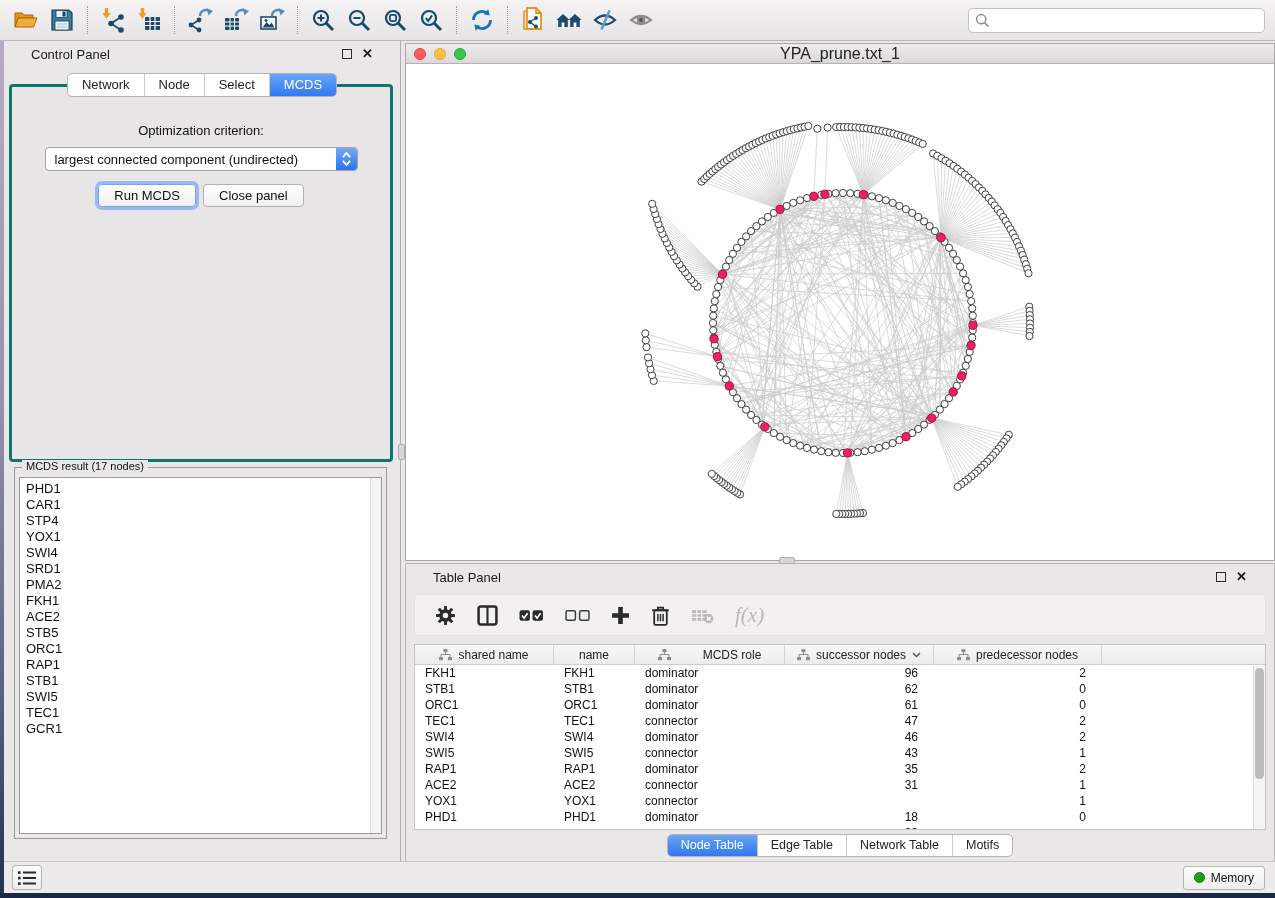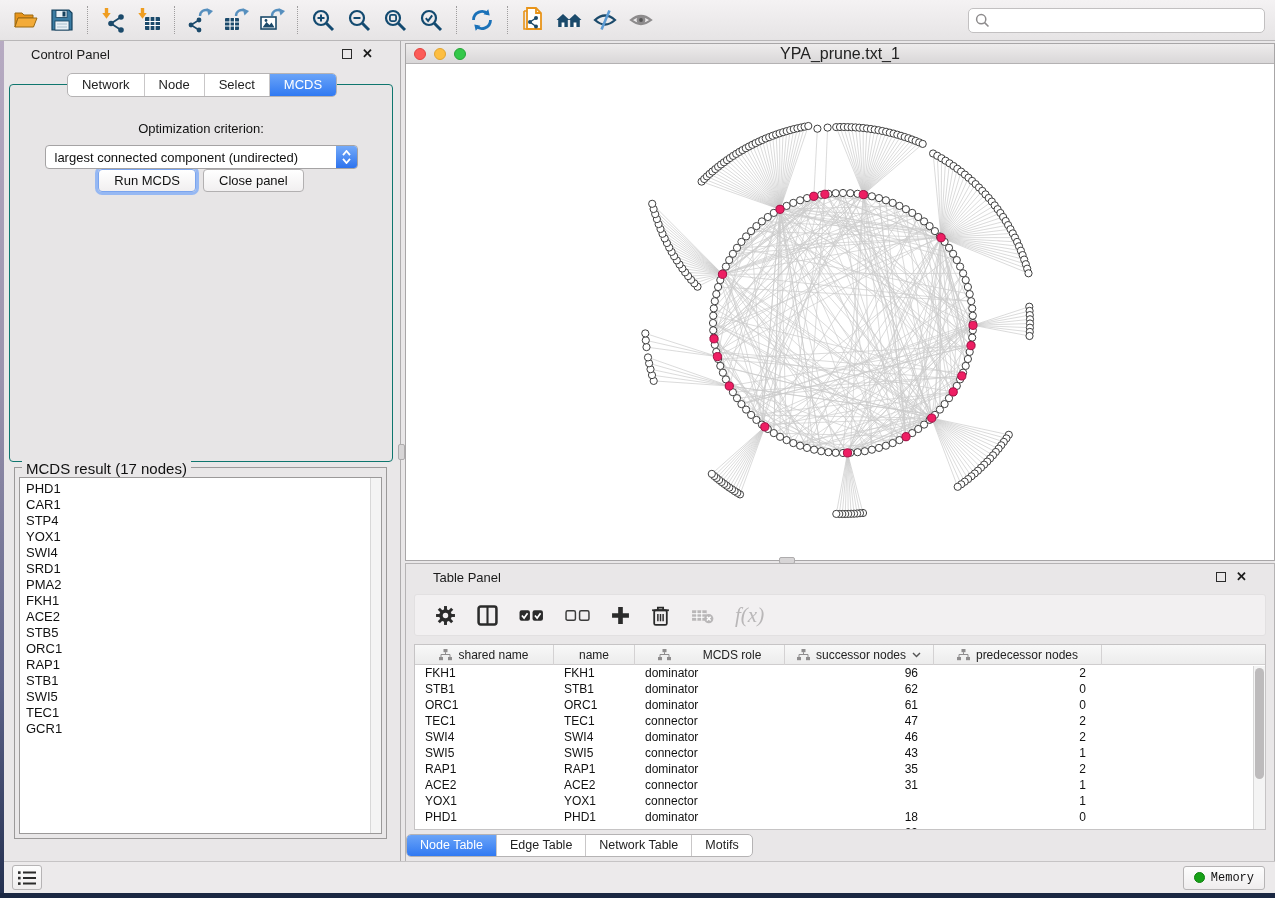--- a/index.html
+++ b/index.html
@@ -38,37 +38,37 @@
   .float-icon { width:10px; height:10px; border:1.6px solid #2b2b2b; display:inline-block; }
   .close-icon { font-size:13px; font-weight:bold; color:#1b1b1b; line-height:10px; cursor:default; }
 
   .seg { display:flex; background:#fff; border:1px solid #b5b3b4; border-radius:5px; overflow:hidden; width:max-content; }
   .seg-tab { padding:3px 14px 4px; font-size:13px; color:#222; border-left:1px solid #c9c7c8; cursor:default; }
   .seg-tab:first-child { border-left:none; }
   .seg-tab.active { background: linear-gradient(#6aa4f8, #3079f2); color:#fff; }
   .cp-tabs-wrap { position:absolute; left:0; right:0; top:32px; display:flex; justify-content:center; z-index:3; }
 
   .tab-content { position:absolute; left:5px; right:7px; top:43px; height:378px;
-    background:#e7e5e6; border:1px solid #0f766e; border-radius:4px; }
+    background:#e7e5e6; border:3px solid #0f766e; border-radius:4px; }
   .opt-label { text-align:center; margin-top:36px; font-size:13px; color:#111; }
   .cp-select { width:313px; height:24px; margin:9px auto 0; background:#fff;
     border:1px solid #a5a3a4; border-radius:4px; display:flex; align-items:center; position:relative; }
   .cp-select .select-text { font-size:13px; padding-left:9px; color:#111; flex:1; white-space:nowrap; overflow:hidden; }
   .select-stepper { width:21px; height:22px; border-radius:0 3px 3px 0;
     background: linear-gradient(#74aaf9, #2d73ee); display:flex; align-items:center; justify-content:center; }
-  .btn-row { display:flex; justify-content:center; gap:7px; }
+  .btn-row { display:flex; justify-content:center; gap:7px; margin-top:13px; }
   .btn { height:23px; padding:0 15px; font-size:13px; color:#111;
     background: linear-gradient(#ffffff, #f1eff0); border:1px solid #b2b0b1; border-radius:4px;
     font-family:"Liberation Sans",sans-serif; }
   .btn.focused { box-shadow: 0 0 0 3px rgba(106,160,250,.65); border-color:#7aa4ee; }
 
   .groupbox { position:absolute; left:10px; right:13px; top:426px; bottom:22px;
     border:1px solid #9b9999; }
   .legend { position:absolute; top:-8px; left:7px; background:#e9e7e8; padding:0 4px;
-    font-size:15px; color:#111; }
+    font-size:11px; color:#111; }
   .listbox { position:absolute; left:4px; right:4px; top:9px; bottom:4px; background:#fff;
     border:1px solid #9b9999; overflow:hidden; }
   .listbox-inner { position:absolute; left:6px; top:3px; right:16px; bottom:2px; }
   .list-item { font-size:13px; line-height:16px; color:#111; }
   .list-scroll { position:absolute; right:0; top:0; bottom:0; width:11px; background:#f4f4f4;
     border-left:1px solid #d8d8d8; }
 
   .v-handle { position:absolute; left:398px; top:444px; width:7px; height:16px;
     background:#d7d5d6; border:1px solid #aeacad; border-radius:2px; z-index:6; }
   .h-handle { position:absolute; left:779px; top:557px; width:16px; height:7px;
@@ -103,32 +103,32 @@
   .hcell { display:flex; align-items:center; justify-content:center; gap:6px;
     font-size:12px; color:#222; border-right:1px solid #d4d2d3; height:20px; }
   .hcell.filler { flex:1; border-right:none; }
   .trow { display:flex; height:16px; }
   .tcell { font-size:12px; color:#111; padding-left:10px; line-height:16px; white-space:nowrap; }
   .tcell.num { text-align:right; padding-right:16px; padding-left:0; }
   .tbl-scroll { position:absolute; right:0; top:21px; bottom:0; width:12px; background:#f4f4f4;
     border-left:1px solid #d8d8d8; }
   .tbl-thumb { position:absolute; left:1px; right:1px; top:2px; height:68%;
     background:#bdbbbc; border-radius:5px; }
-  .tp-tabs-wrap { position:absolute; left:0; right:0; bottom:4px; display:flex; }
+  .tp-tabs-wrap { position:absolute; left:0; right:0; bottom:4px; display:flex; justify-content:center; }
   .tp-tabs-wrap .seg-tab { font-size:12.5px; padding:3px 13px 4px; }
 
   
   .statusbar { position:absolute; left:4px; right:0; bottom:5px; height:32px;
     background:#eceaeb; border-top:1px solid #c6c4c5; z-index:8;
     display:flex; align-items:center; padding:0 10px 0 8px; }
   .sb-btn { width:30px; height:25px; background:linear-gradient(#fdfdfd,#efedee);
     border:1px solid #b6b4b5; border-radius:3px; display:flex; align-items:center; justify-content:center; }
   .mem-btn { margin-left:auto; height:24px; padding:0 10px; display:flex; align-items:center; gap:6px;
     background:linear-gradient(#fdfdfd,#efedee); border:1px solid #b6b4b5; border-radius:3px;
-    font-size:12px; color:#111; font-family:Liberation Mono, monospace; }
+    font-size:12px; color:#111; font-family:Liberation Sans, sans-serif; }
   .mem-dot { width:11px; height:11px; border-radius:50%; background:#17a117; border:1px solid #0e800e; }
 </style>
 </head>
 <body>
 
 <div class="desk-left"></div>
 <div class="desk-bottom"></div>
 
 <div class="toolbar">
   <button class="tbtn">

